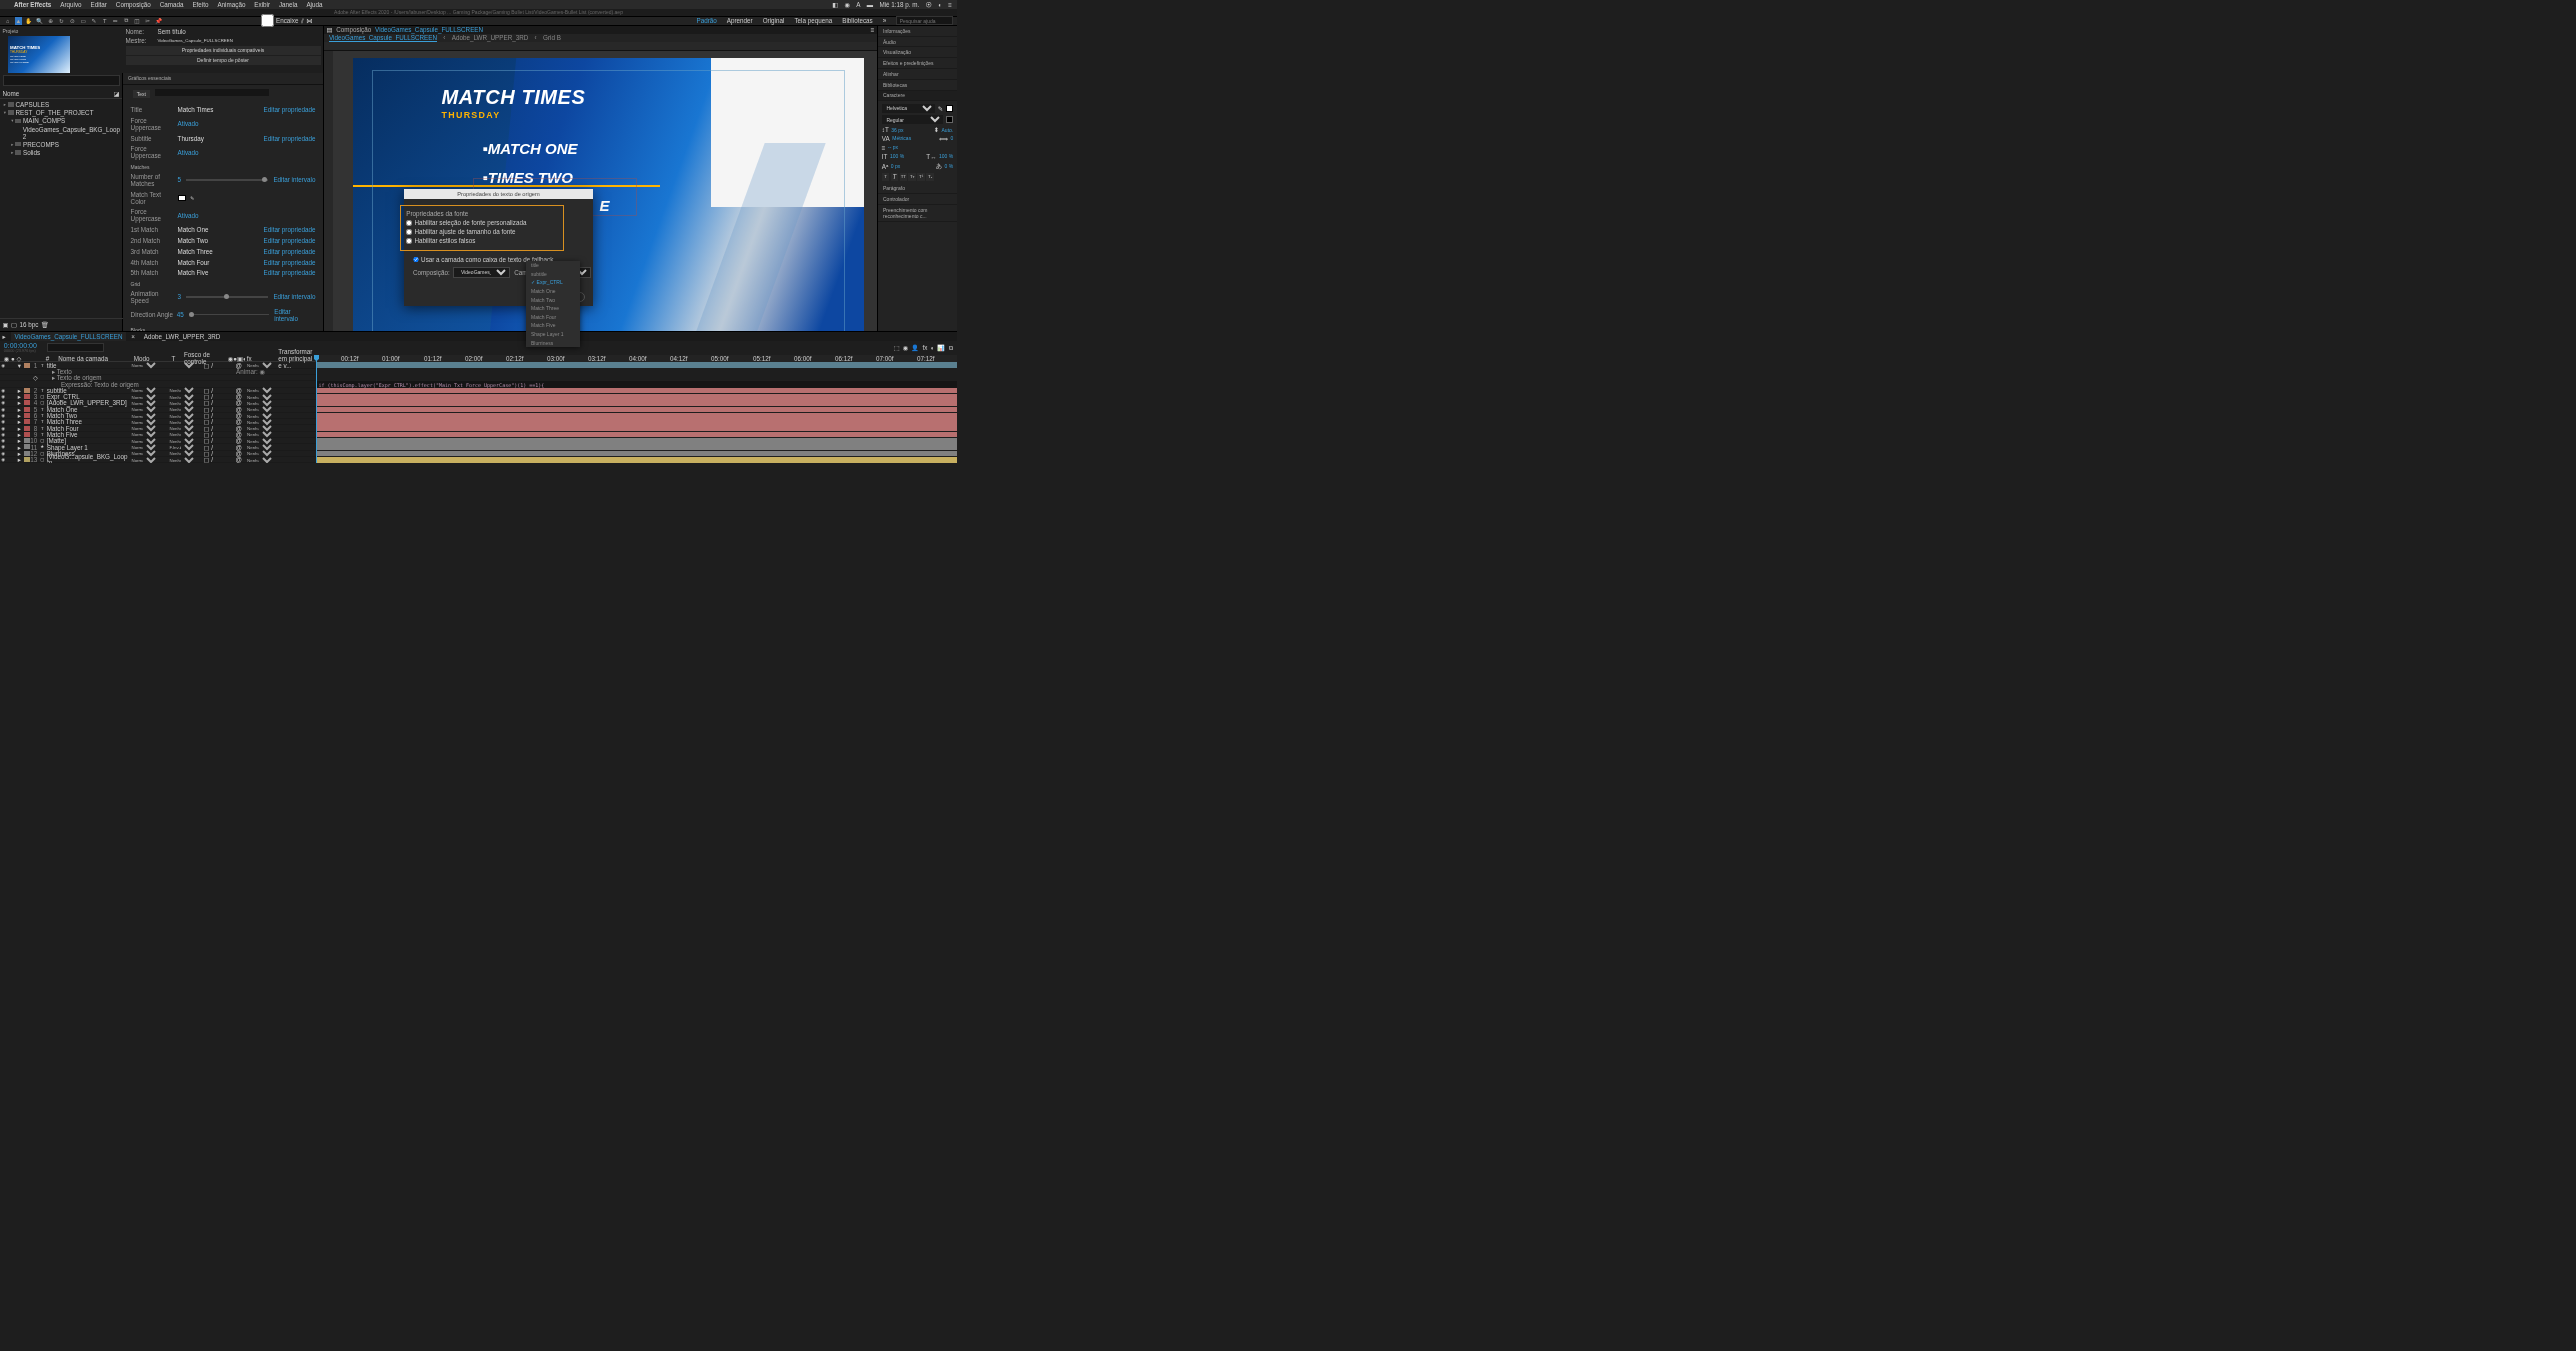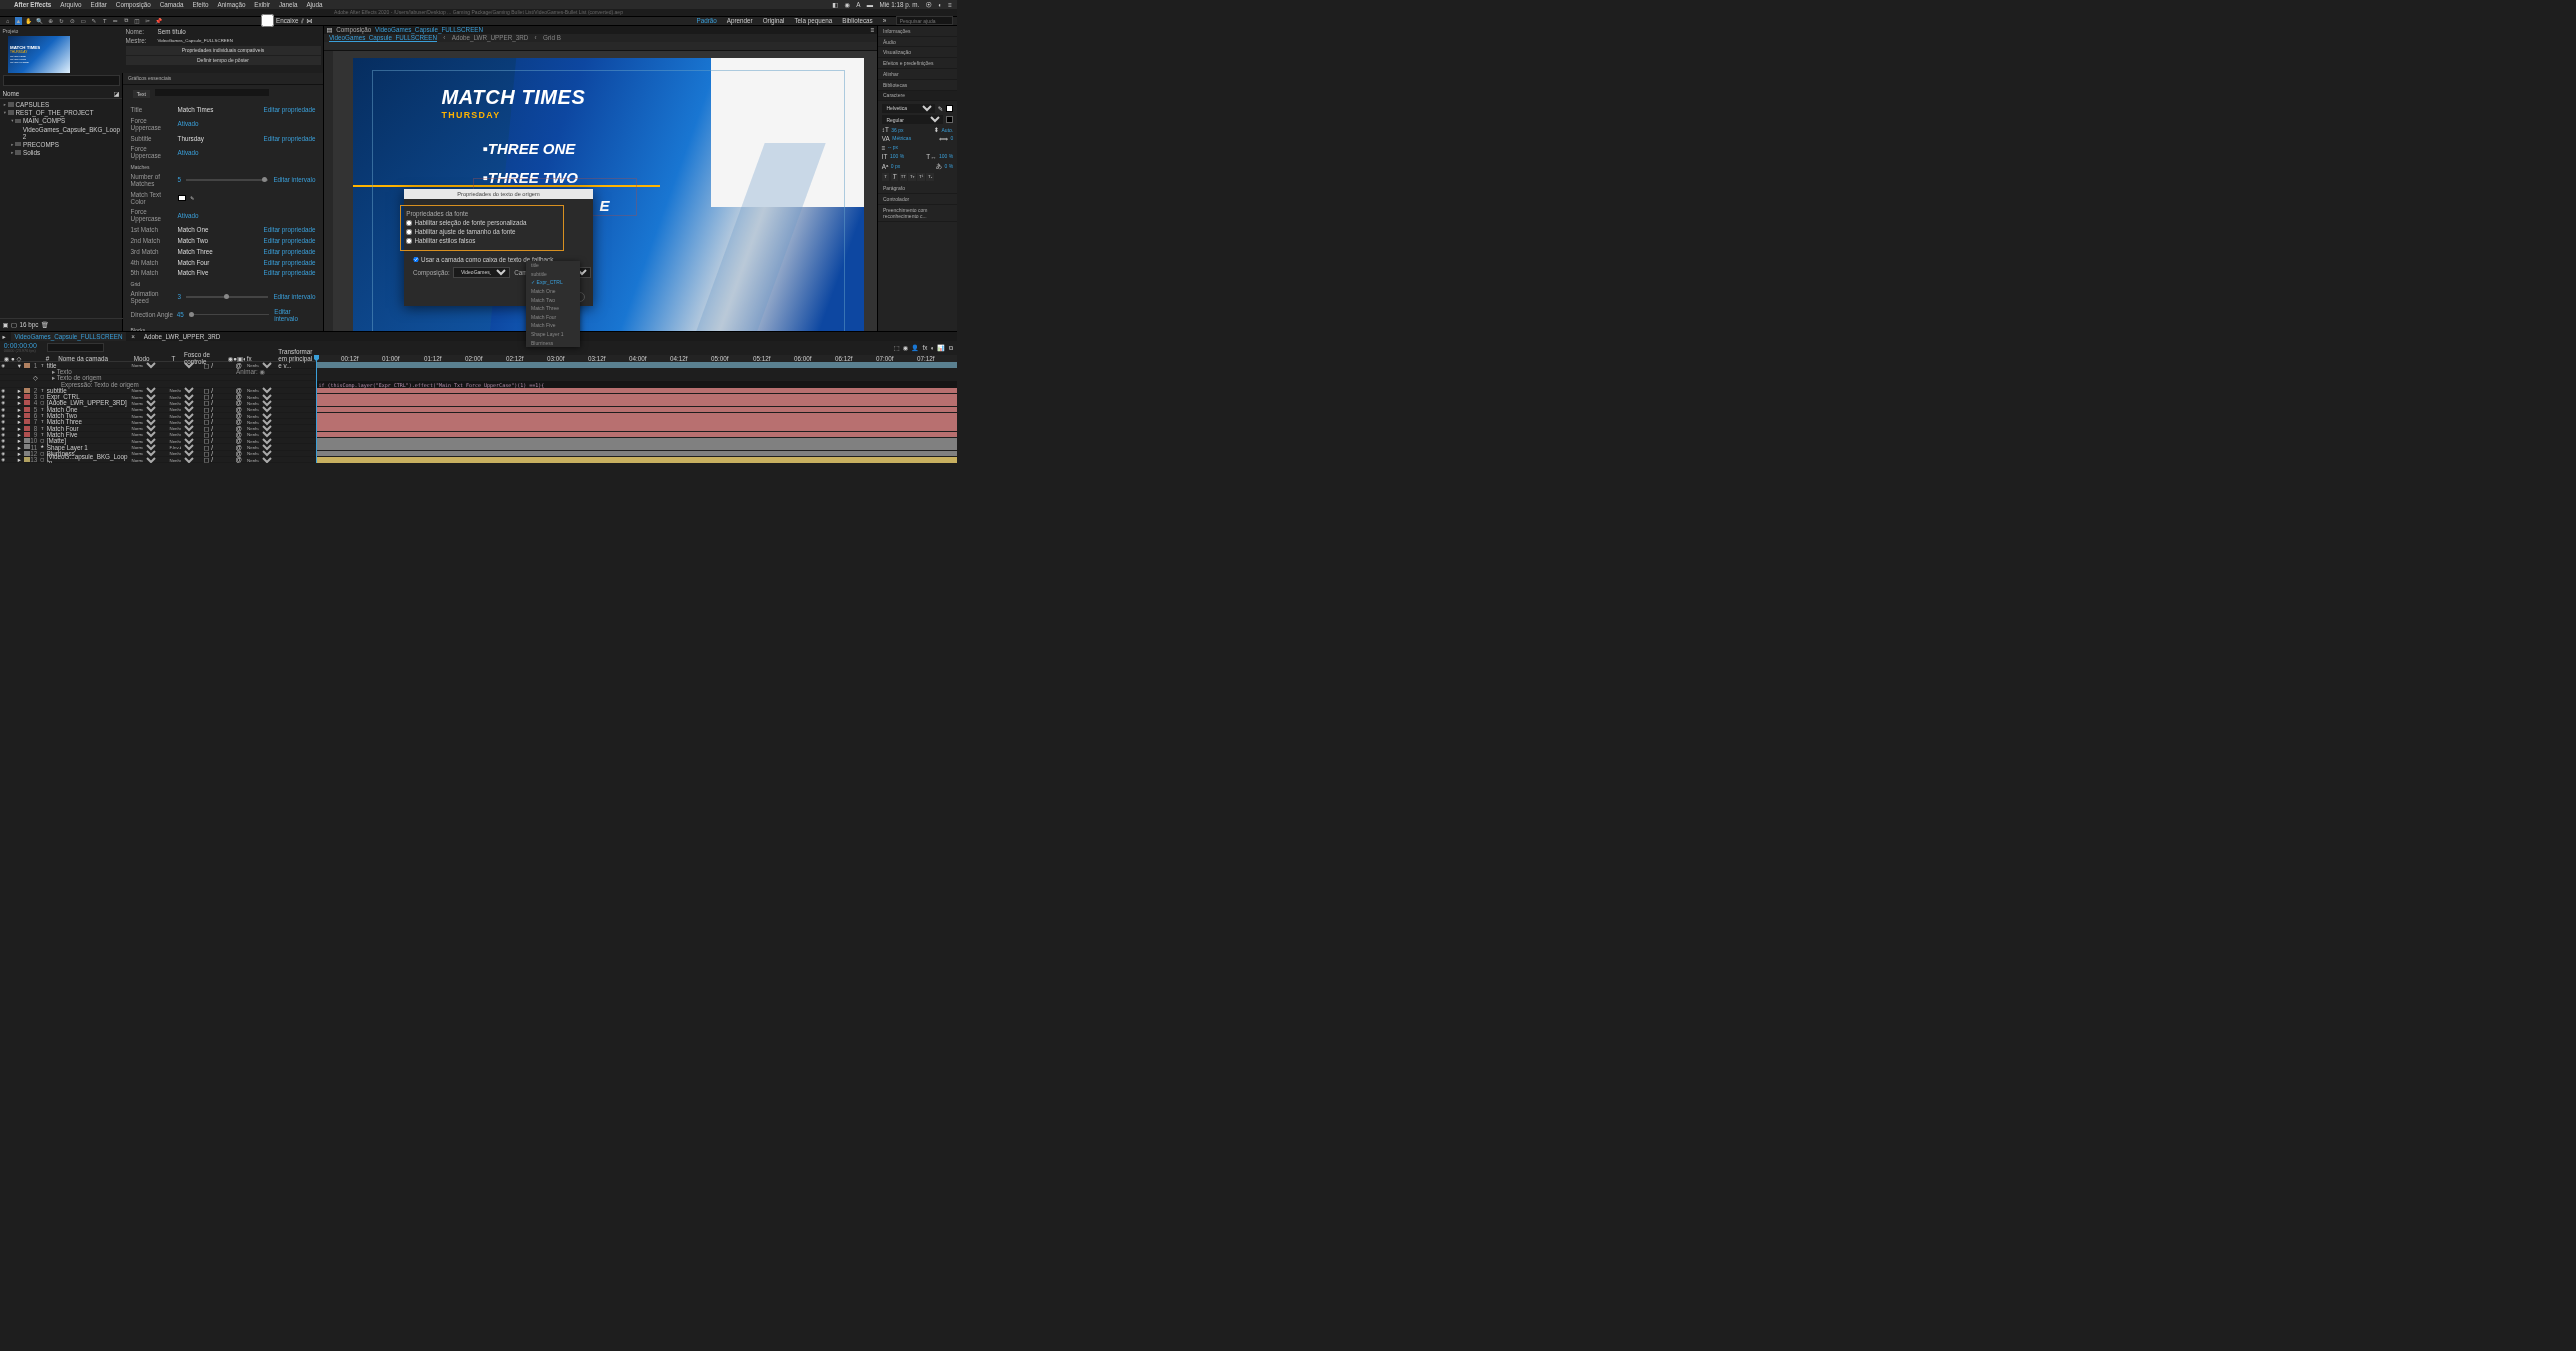--- a/index.html
+++ b/index.html
@@ -386,22 +386,22 @@
       <div class="ruler-h"></div>
       <div class="ruler-v"></div>
       <div class="canvas">
         <div class="gfx">
           <div class="shape1"></div>
             <div class="shape2"></div>
             <div class="shape3"></div>
             <div class="accent"></div>
           <div class="gfx-title">MATCH TIMES</div>
           <div class="gfx-sub">THURSDAY</div>
-          <div class="gfx-item" style="top:82px">▪THREE ONE</div>
-          <div class="gfx-item" style="top:111px">▪THREE TWO</div>
+          <div class="gfx-item" style="top:82px">▪MATCH ONE</div>
+          <div class="gfx-item" style="top:111px">▪TIMES TWO</div>
           <div class="gfx-item" style="top:139px;left:247px">E</div>
           <div class="safe1" style="left:19px;top:12.7px;right:19px;bottom:12.7px"></div>
           <div class="safe2" style="left:120px;top:120px;width:164px;height:38px"></div>
         </div>
       </div>
     </div>
     <div class="viewer-foot">
       <span class="ctrl">▦</span>
       <span class="ctrl">(141%)</span>
       <span class="ctrl">⊞</span>

